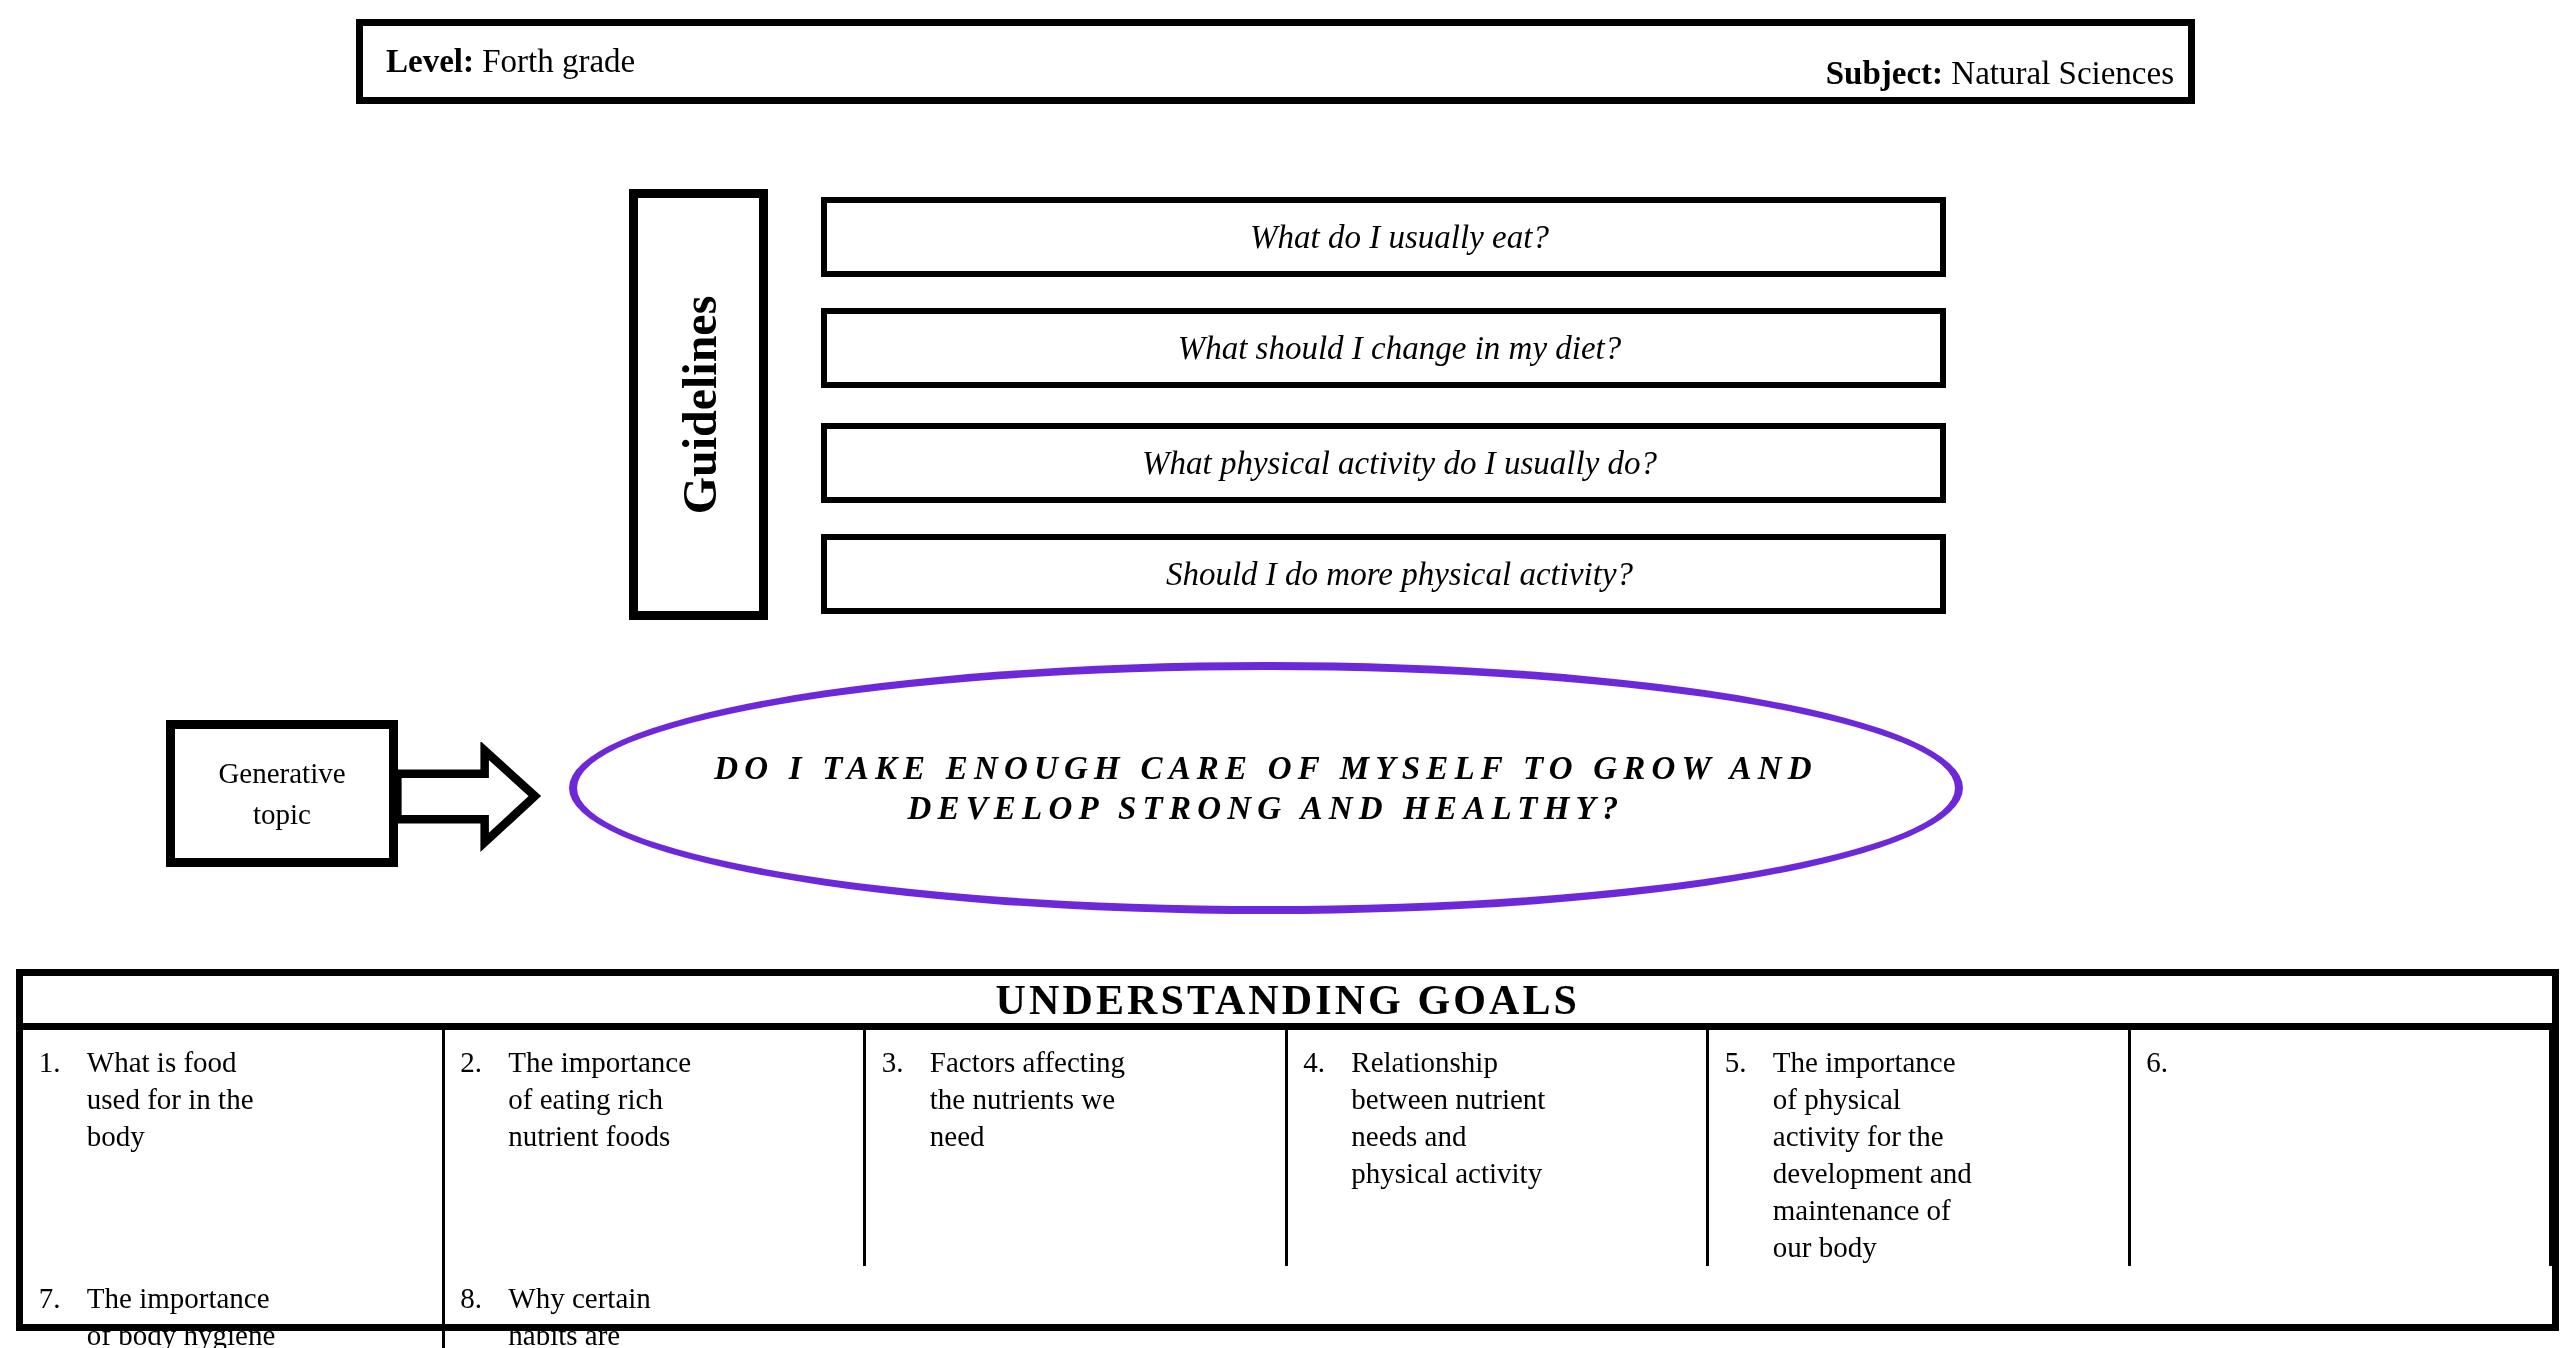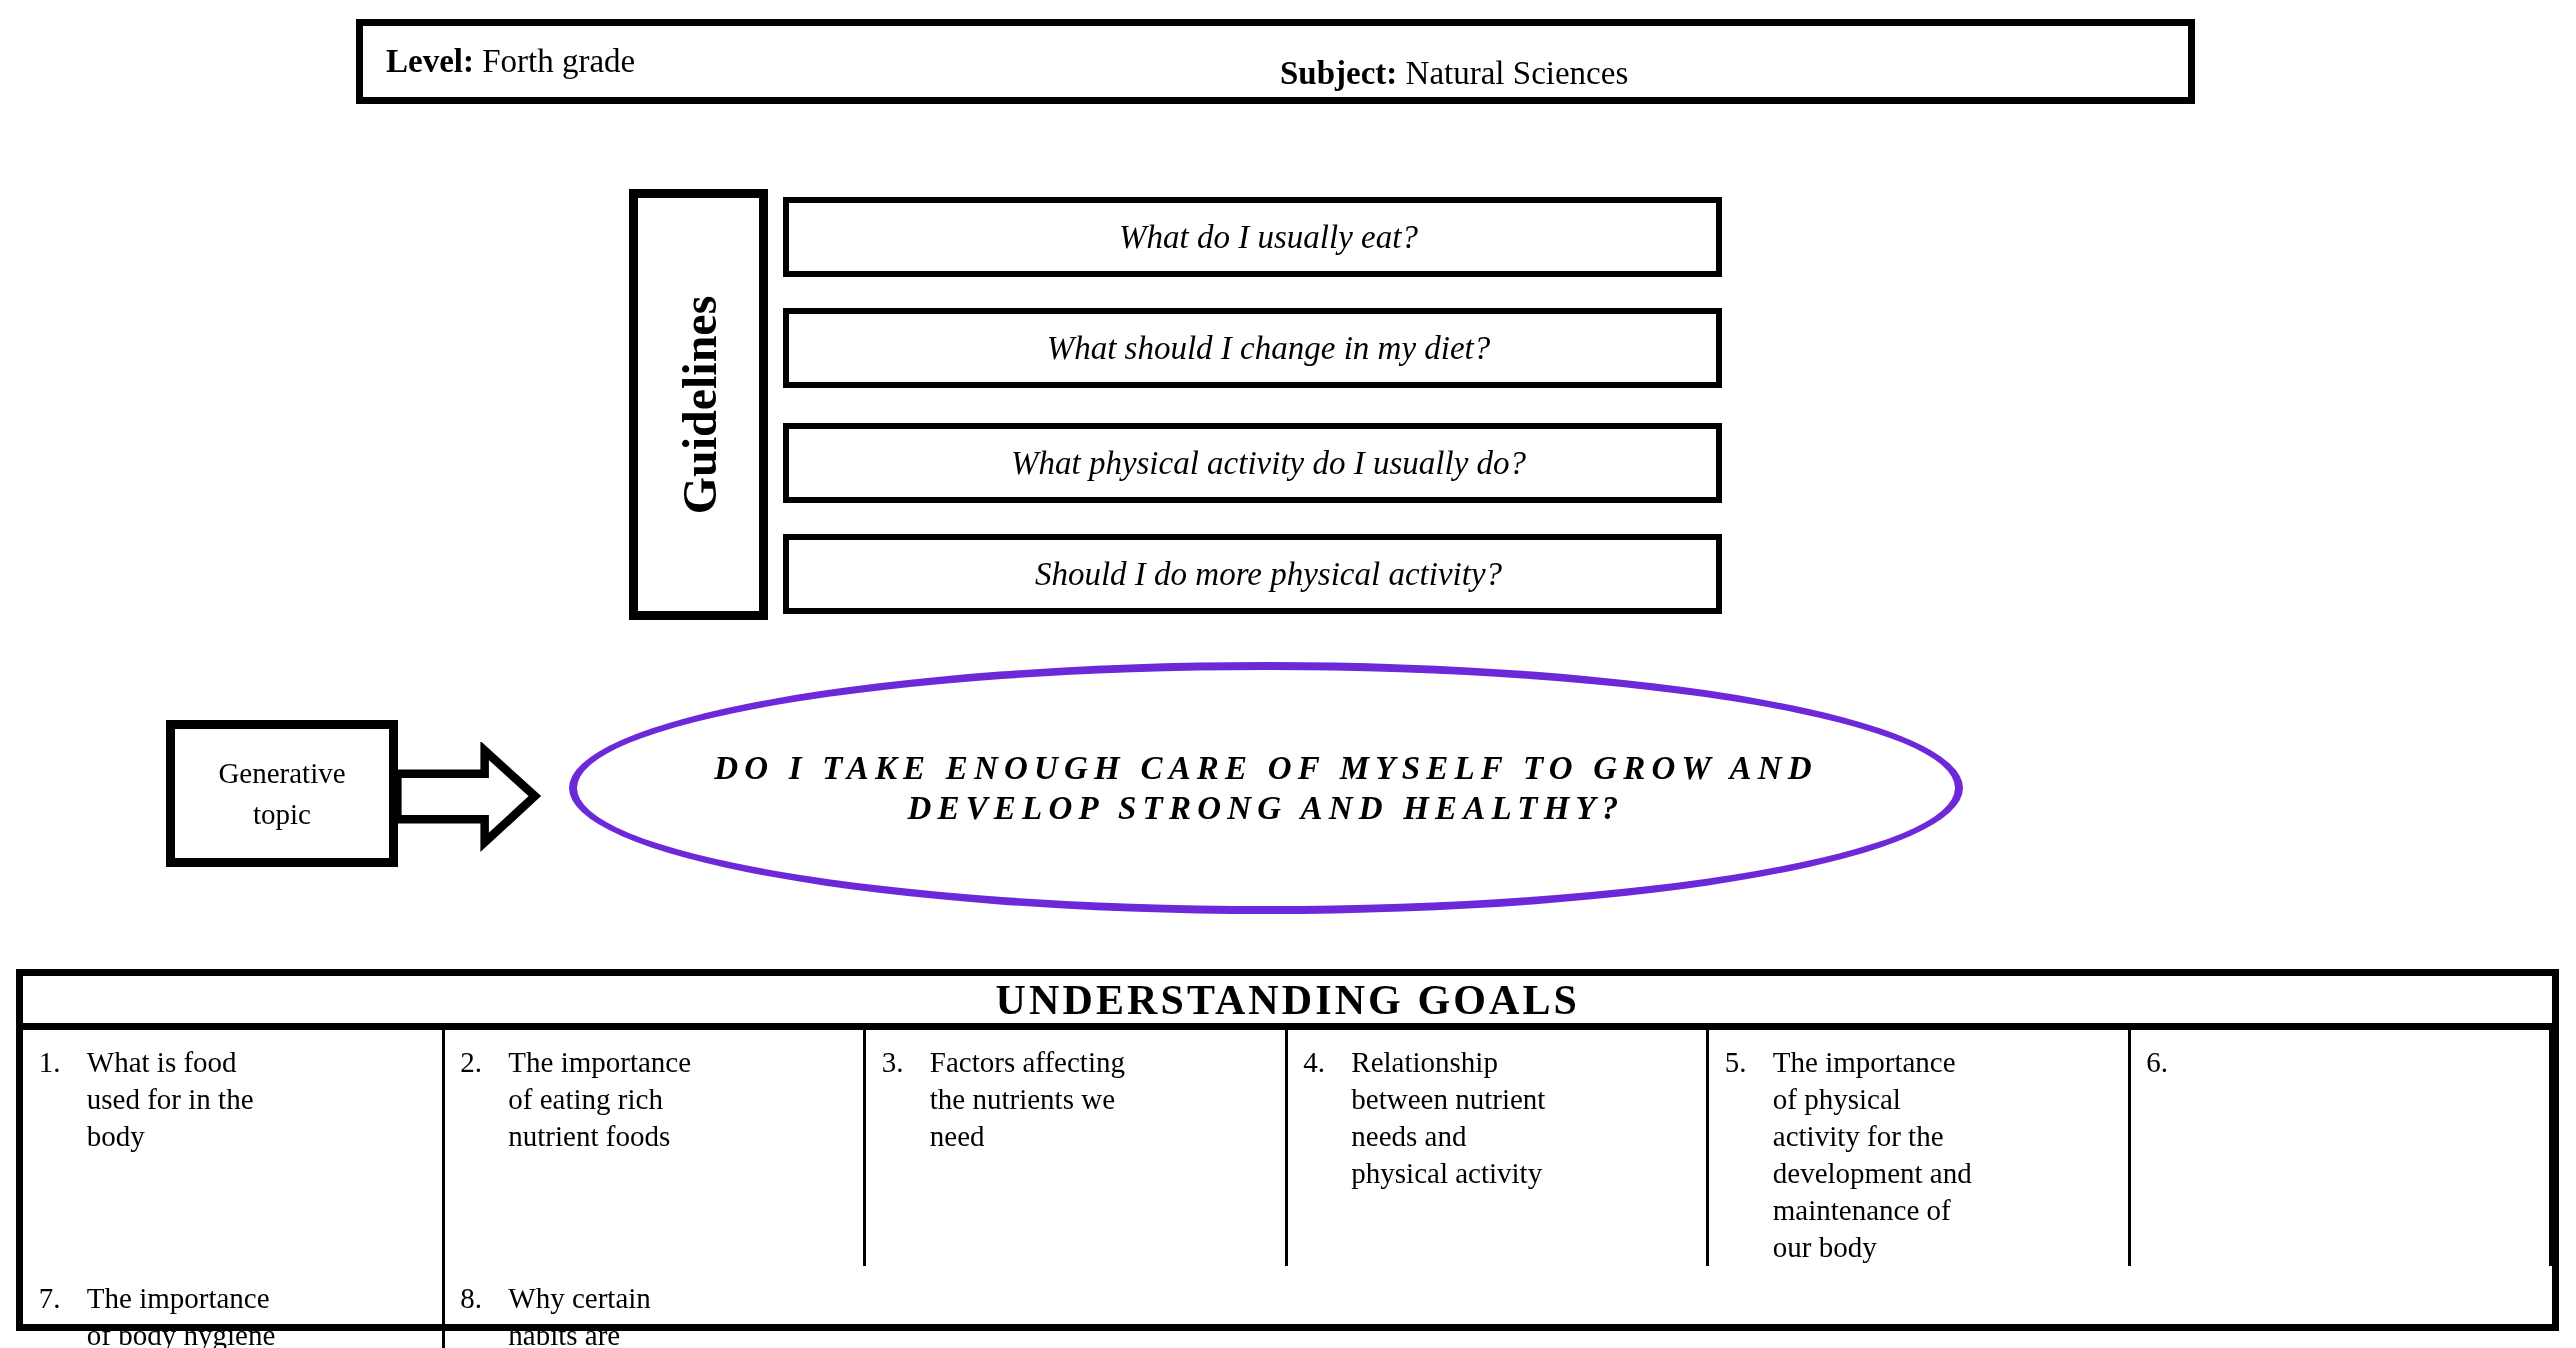--- a/index.html
+++ b/index.html
@@ -14,39 +14,39 @@
 
   
   .header-box{
     left:356px;top:19.4px;width:1839px;height:85px;
     border:7.7px solid #000;
     display:flex;align-items:center;
     padding:0 14px 0 23px;
   }
   .header-cell{font-size:33px;white-space:nowrap;}
   .header-left{flex:1 1 0;text-align:left;}
-  .header-right{flex:1 1 0;text-align:left;margin-top:24px;}
+  .header-right{flex:1 1 0;text-align:right;margin-top:24px;}
   .header-label{font-weight:bold;}
   .page-title{
     flex:0 0 auto;
     font-size:42px;font-weight:bold;letter-spacing:3.9px;white-space:nowrap;
   }
 
   
   .guidelines-box{
     left:629px;top:189px;width:139px;height:431px;
     border:9.3px solid #000;
   }
   .guidelines-label{
     position:absolute;left:50%;top:50%;
     transform:translate(-50%,-50%) rotate(-90deg);
     font-size:48px;font-weight:bold;white-space:nowrap;
   }
   .question-box{
-    left:783px;width:939px;height:80px;
+    left:821px;width:1125px;height:80px;
     border:6.2px solid #000;
     display:flex;align-items:center;justify-content:center;
     font-size:33px;font-style:italic;white-space:nowrap;padding-left:32px;
   }
   .q1{top:197px;} .q2{top:308px;} .q3{top:423px;} .q4{top:534px;}
 
   
   .generative-box{
     left:166px;top:720px;width:232px;height:147px;
     border:9.3px solid #000;

